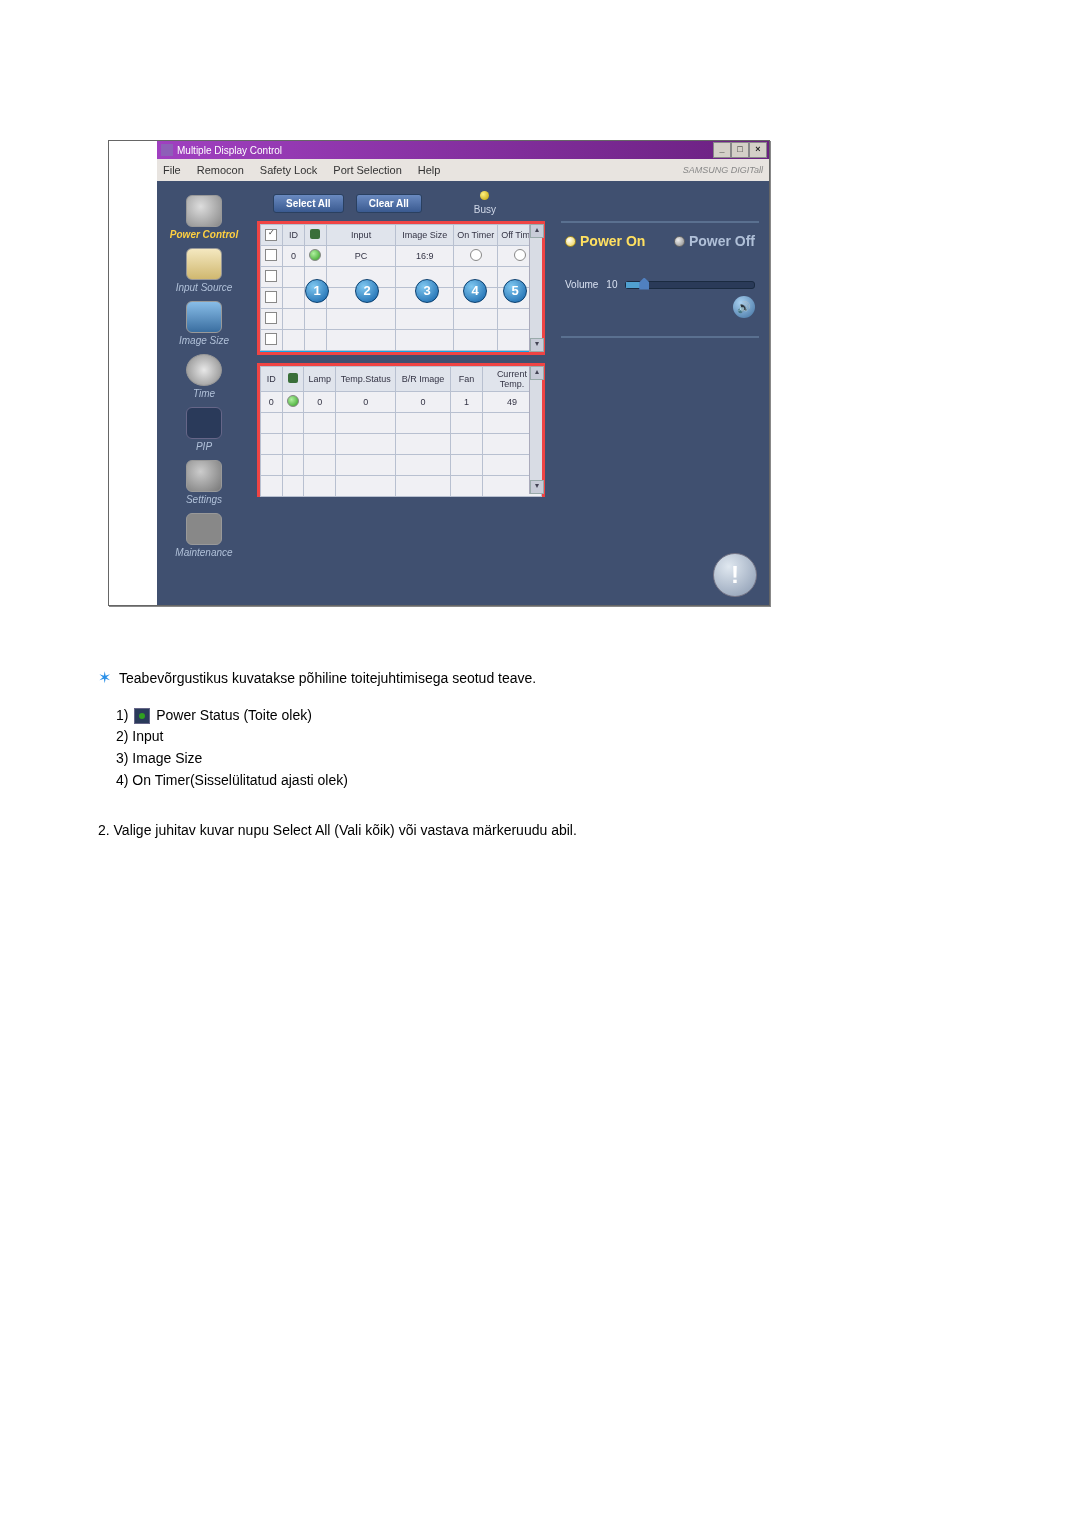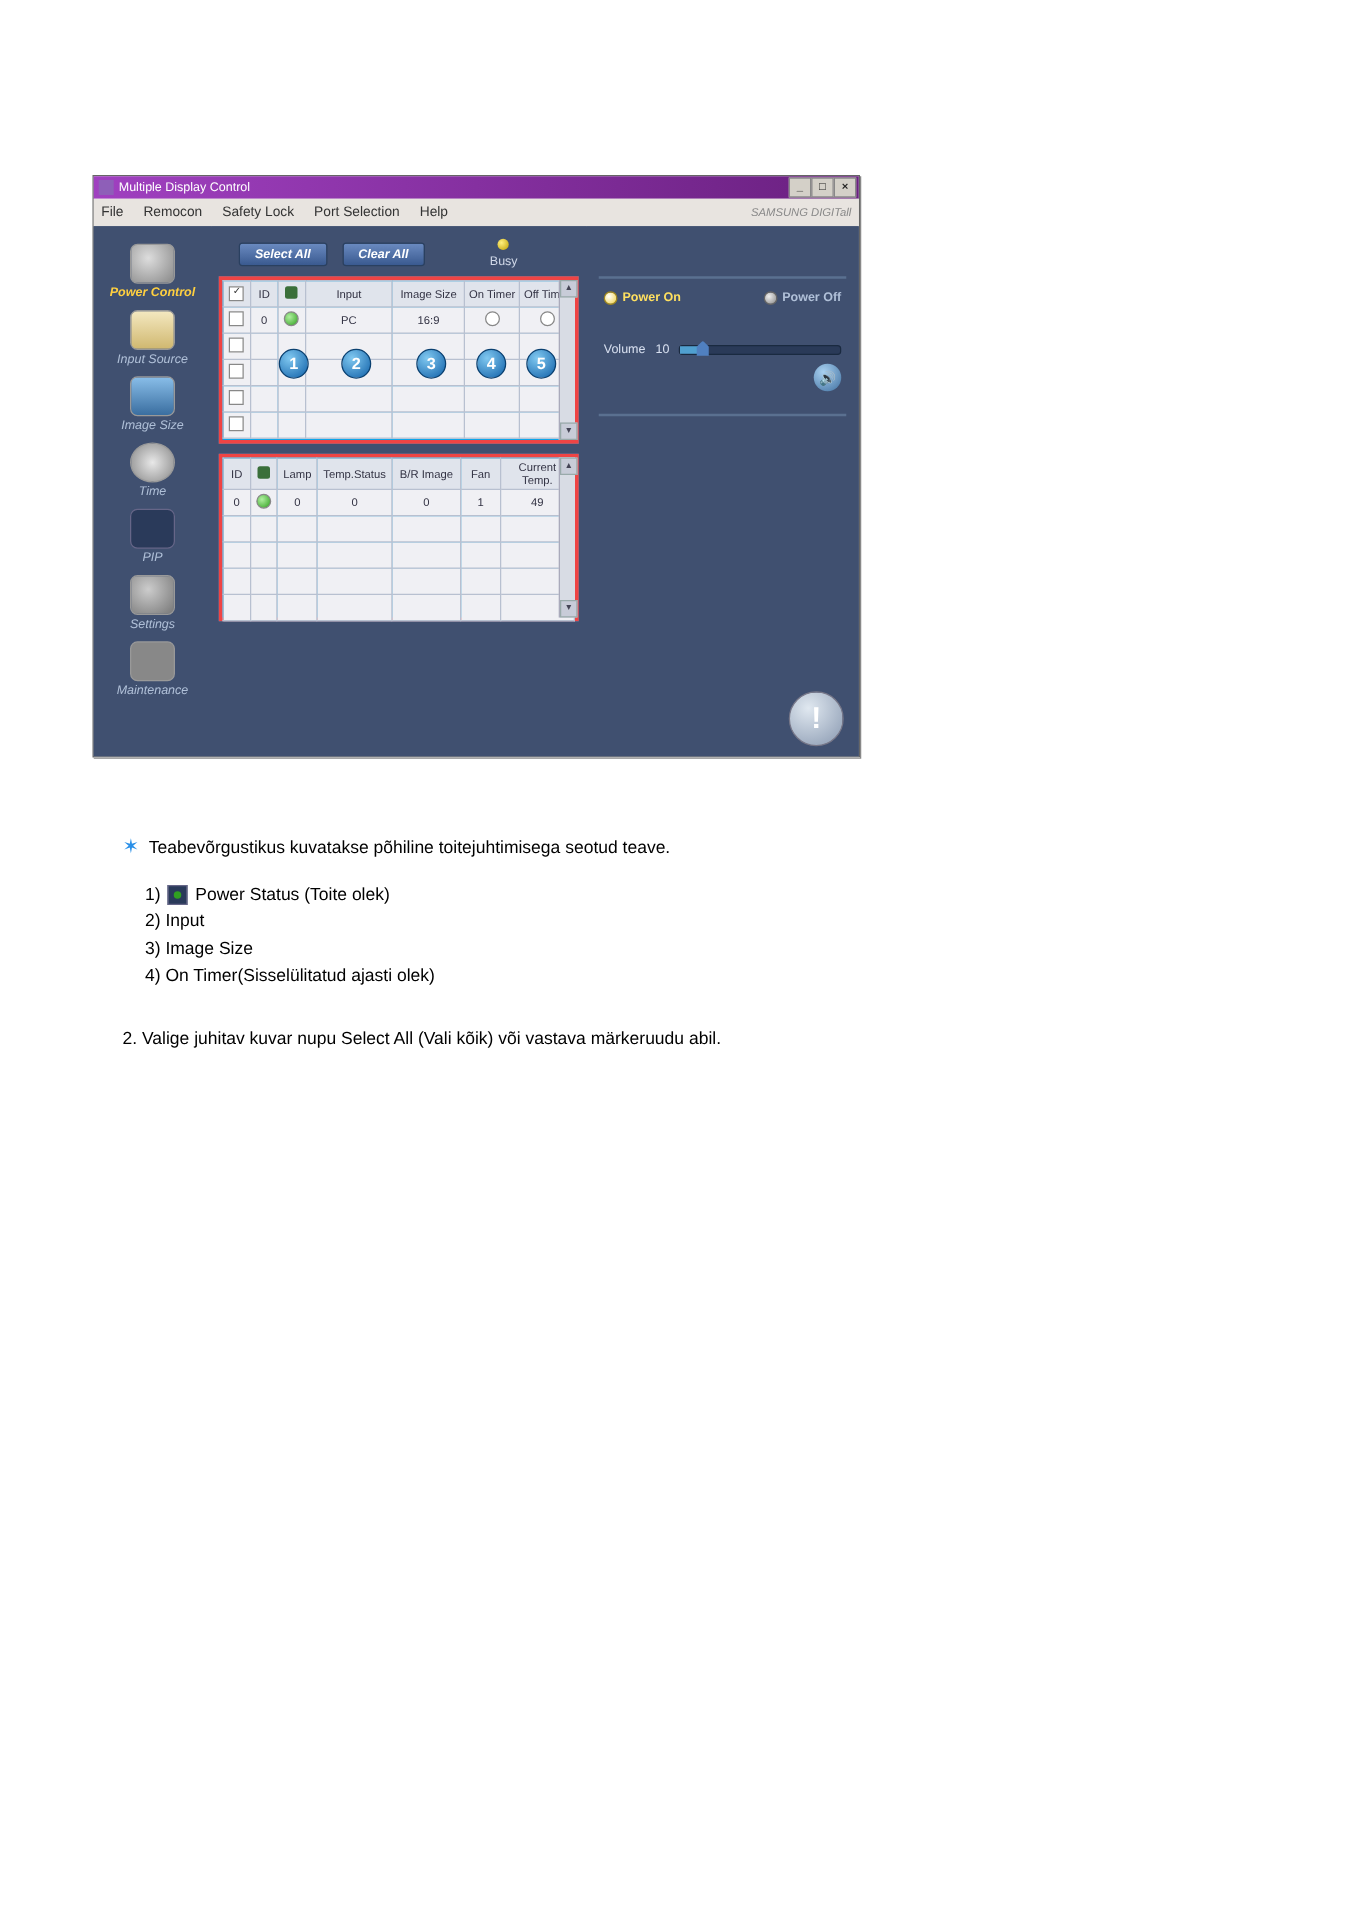--- a/index.html
+++ b/index.html
@@ -10,23 +10,24 @@
     font-size: 14px;
     color: #000;
   }
   .page {
     width: 1080px;
     margin: 0 auto;
     padding: 140px 0 0 0;
   }
   .app-window {
     width: 612px;
-    margin-left: 74px;
+    margin-left: 108px;
     border: 1px solid #666;
     box-shadow: 1px 1px 0 #888;
+    padding-left: 48px;
   }
   .title-bar {
     height: 18px;
     background: linear-gradient(to right, #a040c0, #6a2080);
     display: flex;
     align-items: center;
     justify-content: space-between;
     padding: 0 2px;
   }
   .title-left {
@@ -126,21 +127,20 @@
     padding-left: 16px;
   }
   .tab-btn {
     background: linear-gradient(#6a8ac0, #3a5a90);
     color: #fff;
     font-size: 10px;
     font-weight: bold;
     padding: 3px 12px;
     border-radius: 3px;
     border: 1px solid #2a4060;
-    font-style: italic;
   }
   .busy {
     display: flex;
     align-items: center;
     gap: 4px;
     color: #d0d8e8;
     font-size: 10px;
     margin-left: 40px;
     flex-direction: column;
   }
@@ -222,21 +222,21 @@
     border-bottom: 2px solid #5a7090;
     padding: 10px 4px 18px 4px;
   }
   .power-row {
     display: flex;
     justify-content: space-between;
     margin-bottom: 30px;
   }
   .power-btn {
     display: flex; align-items: center; gap: 4px;
-    font-size: 10px; font-weight: bold;
+    font-size: 14px; font-weight: bold;
   }
   .power-btn.on { color: #ffe060; }
   .power-btn.off { color: #b0c0d8; }
   .pdot {
     width: 9px; height: 9px; border-radius: 50%;
     background: radial-gradient(circle at 35% 35%, #fff, #f0d040);
     border: 1px solid #a08820;
   }
   .pdot.off { background: radial-gradient(circle at 35% 35%, #eee, #888); border-color: #666; }
   .vol-row {

